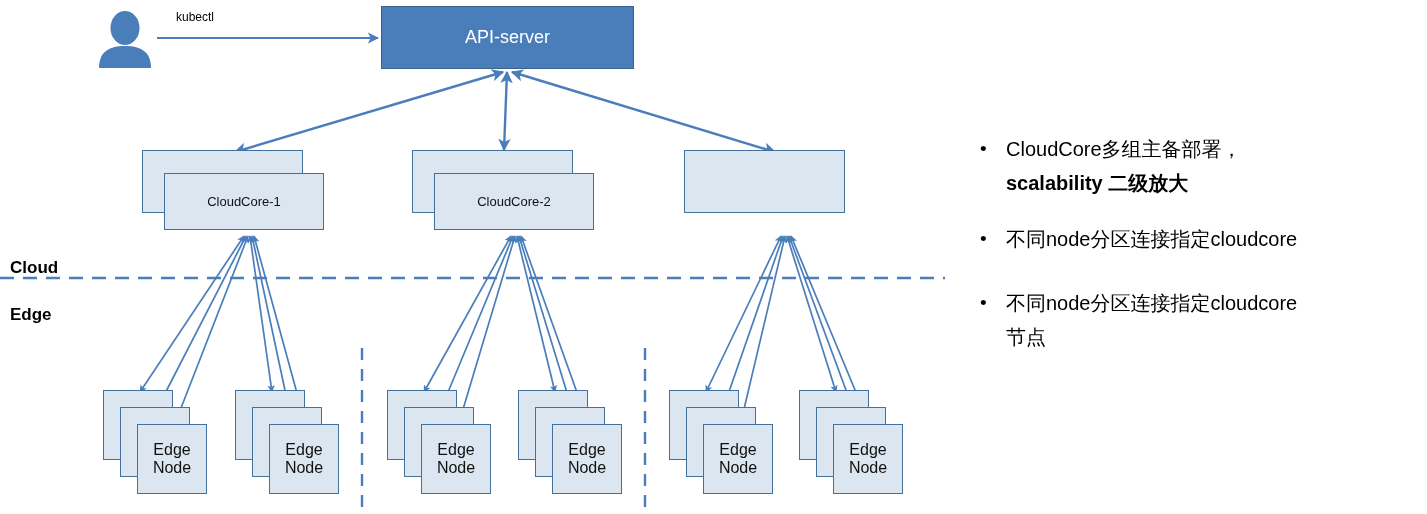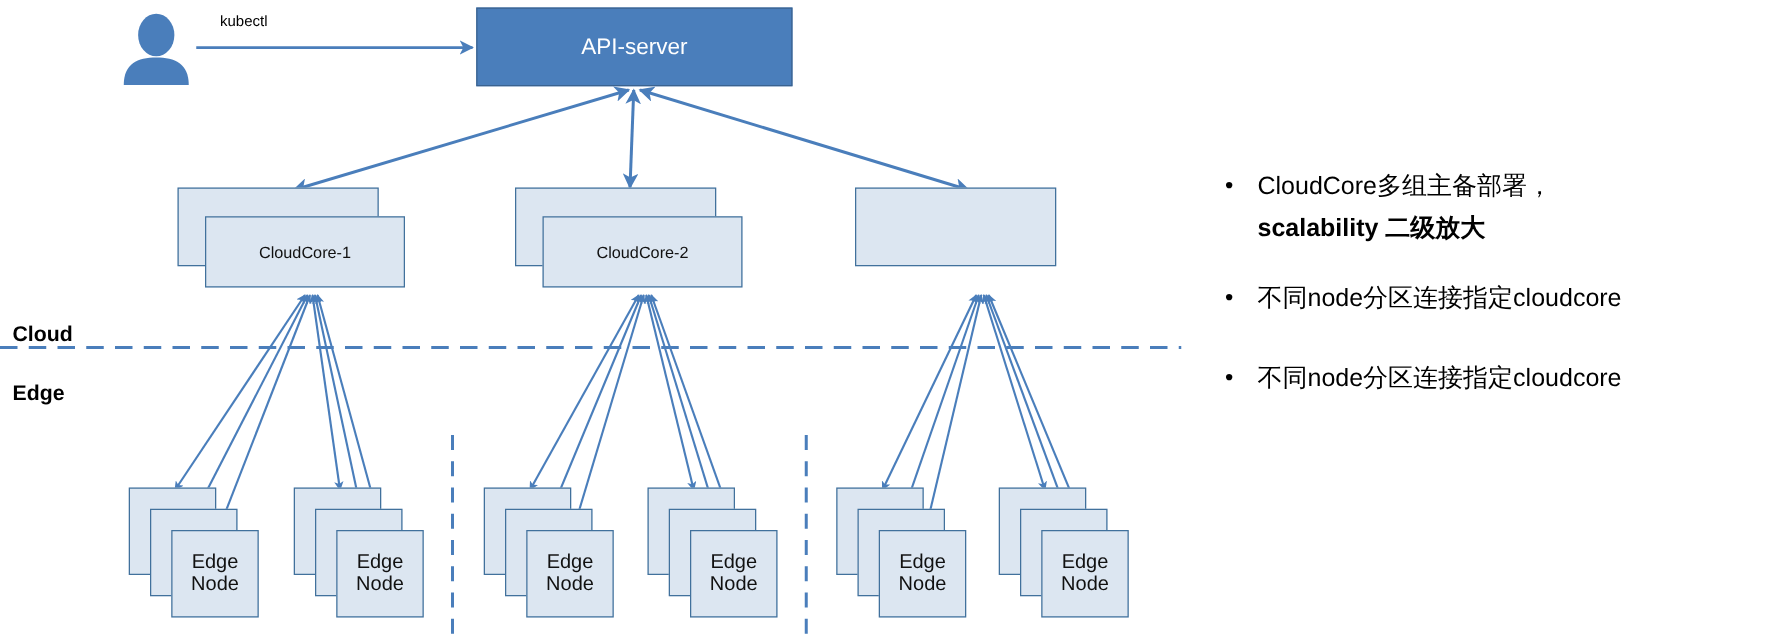--- a/index.html
+++ b/index.html
@@ -231,18 +231,19 @@
       <div class="note-bullet">•</div>
       <div class="note-text">
         <div>不同node分区连接指定cloudcore</div>
       </div>
     </div>
 
     <div class="note-item">
       <div class="note-bullet">•</div>
       <div class="note-text">
         <div>不同node分区连接指定cloudcore</div>
+        <div>节点</div>
       </div>
     </div>
 
   </div>
 
 </div>
 
 </body></html>

